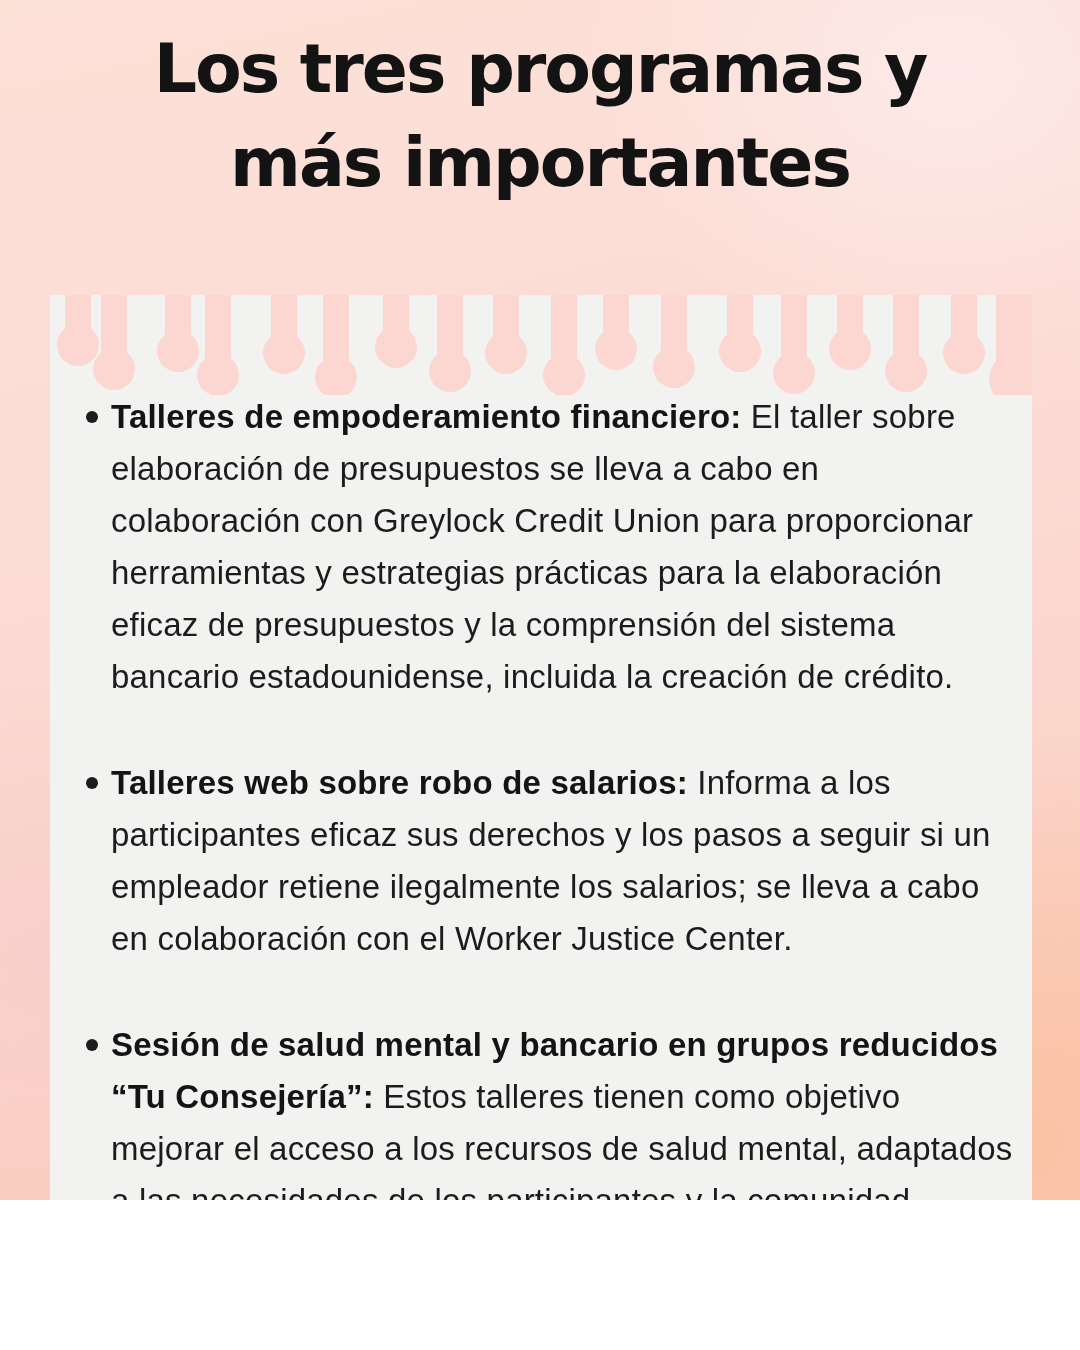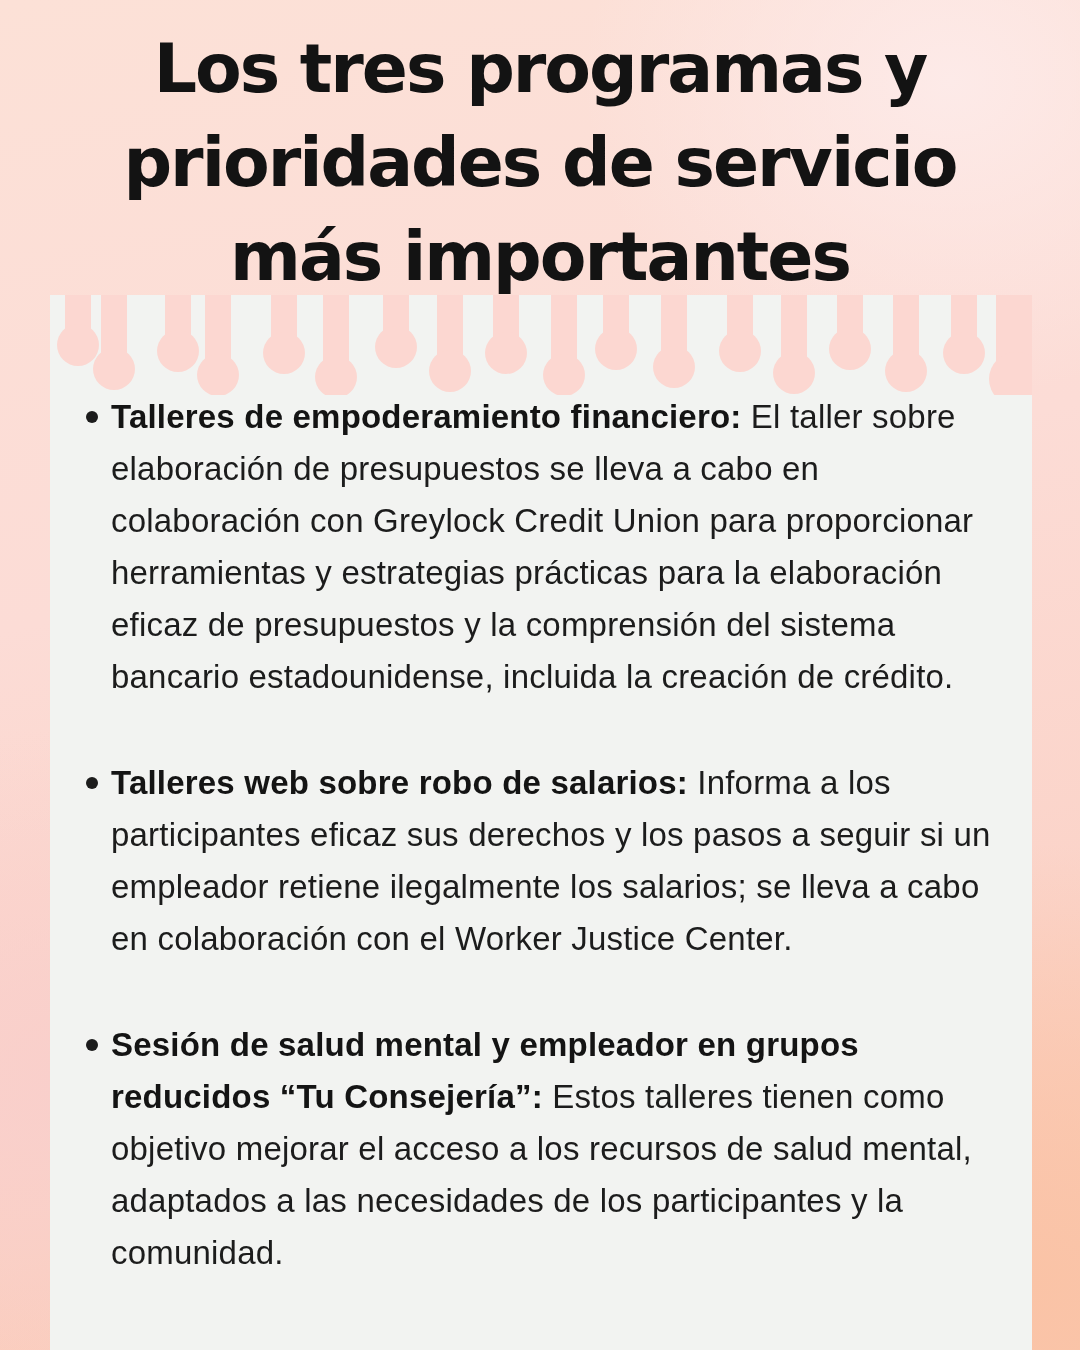--- a/index.html
+++ b/index.html
@@ -1,21 +1,21 @@
 <!DOCTYPE html>
 <html><head>
 <meta charset="utf-8">
 <style>
   html, body { margin: 0; padding: 0; }
   body { font-family: "Liberation Sans", sans-serif; }
 
   .canvas {
     position: relative;
     width: 1080px;
-    height: 1350px;
+    height: 1200px;
     overflow: hidden;
     background:
       radial-gradient(55% 38% at 88% 6%,  #fdeae8 0%, rgba(253,234,232,0) 62%),
       radial-gradient(60% 45% at 6% 80%,  #f9cfcb 0%, rgba(249,207,203,0) 58%),
       radial-gradient(70% 50% at 95% 95%, #fac3a6 0%, rgba(250,195,166,0) 65%),
       linear-gradient(168deg, #fce1d7 0%, #fcdcd6 40%, #fbd3c8 72%, #fac7af 100%);
   }
 
   
   .title {
@@ -81,21 +81,20 @@
   }
   .bullet b { font-weight: bold; color: #141414; }
 </style>
 </head>
 <body>
 
 <div class="canvas">
 
   <header class="title">
     <div>Los tres programas y</div>
-    <div>prioridades de servicio</div>
     <div>más importantes</div>
   </header>
 
   <section class="panel">
 
     <svg class="drips" viewBox="0 0 982 100" preserveAspectRatio="xMidYMin meet" aria-hidden="true">
       <g stroke="#fcd7d1" fill="#fcd7d1" stroke-width="26" stroke-linecap="round">
         <line x1="28" y1="-6" x2="28" y2="50"></line>
           <circle cx="28" cy="50" r="21" stroke="none"></circle>
         <line x1="64" y1="-6" x2="64" y2="74"></line>
@@ -142,18 +141,18 @@
         <p><b>Talleres de empoderamiento financiero:</b><span> El taller sobre elaboración de presupuestos se lleva a cabo en colaboración con Greylock Credit Union para proporcionar herramientas y estrategias prácticas para la elaboración eficaz de presupuestos y la comprensión del sistema bancario estadounidense, incluida la creación de crédito.</span></p>
       </li>
 
       <li class="bullet">
         <span class="dot"></span>
         <p><b>Talleres web sobre robo de salarios:</b><span> Informa a los participantes eficaz sus derechos y los pasos a seguir si un empleador retiene ilegalmente los salarios; se lleva a cabo en colaboración con el Worker Justice Center.</span></p>
       </li>
 
       <li class="bullet">
         <span class="dot"></span>
-        <p><b>Sesión de salud mental y empleador en grupos reducidos “Tu Consejería”:</b><span> Estos talleres tienen como objetivo mejorar el acceso a los recursos de salud mental, adaptados a las necesidades de los participantes y la comunidad.</span></p>
+        <p><b>Sesión de salud mental y bancario en grupos reducidos “Tu Consejería”:</b><span> Estos talleres tienen como objetivo mejorar el acceso a los recursos de salud mental, adaptados a las necesidades de los participantes y la comunidad.</span></p>
       </li>
 
     </ul>
   </section>
 </div>
 
 </body></html>

